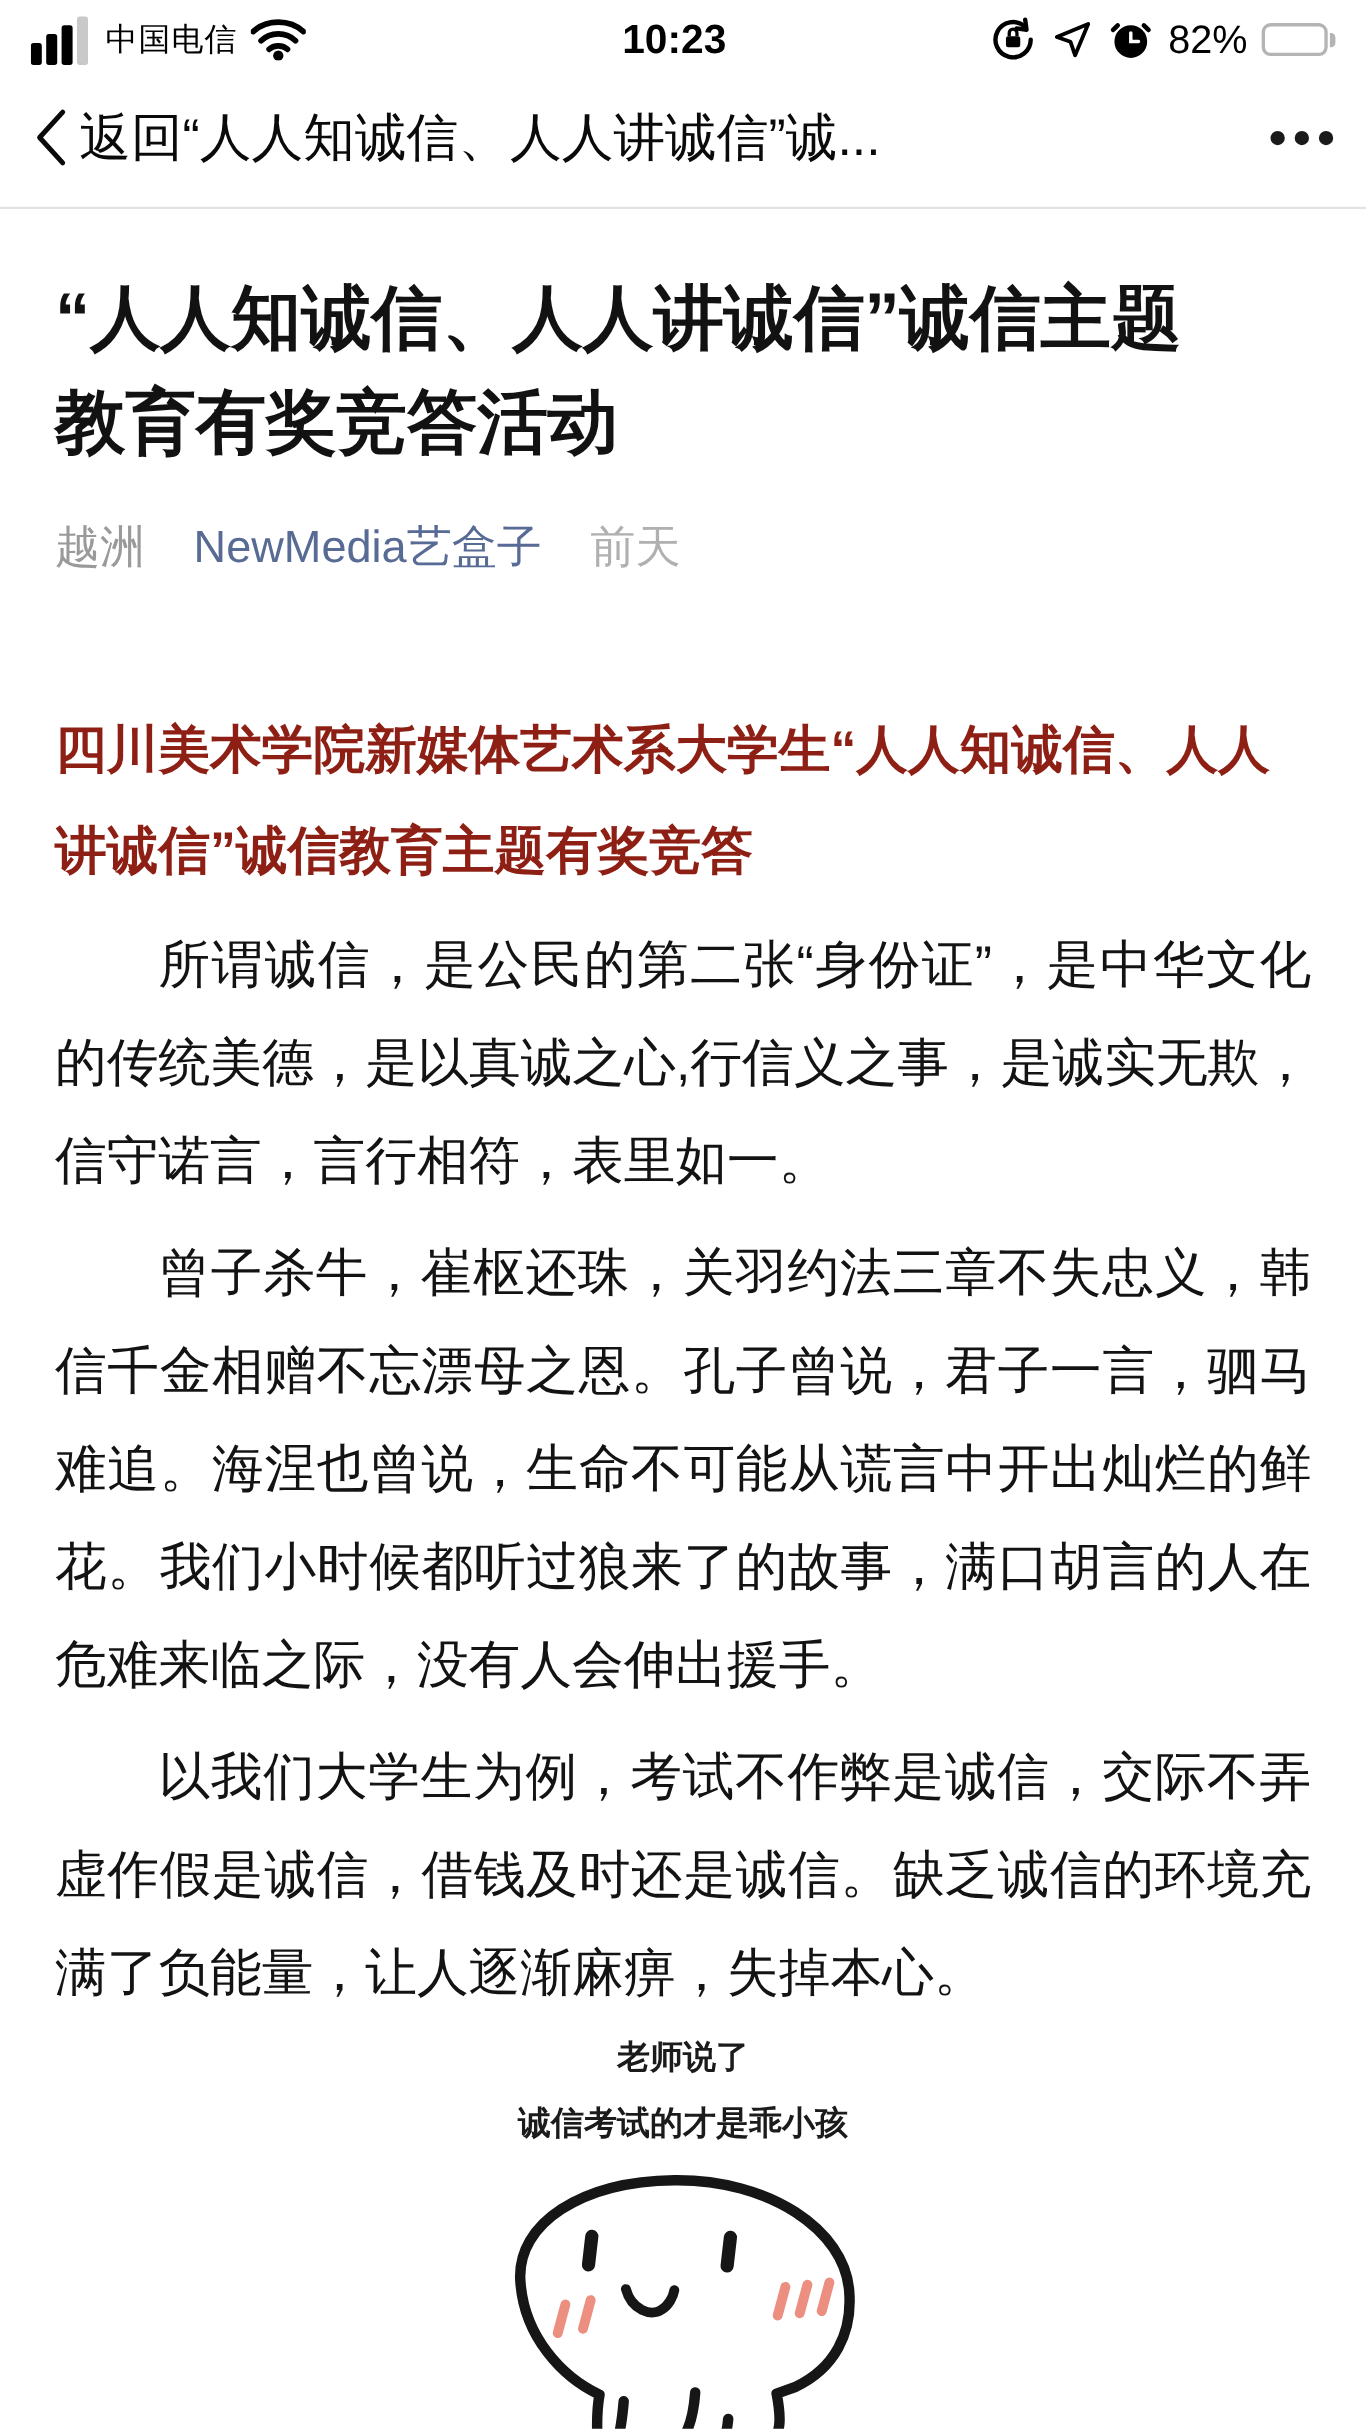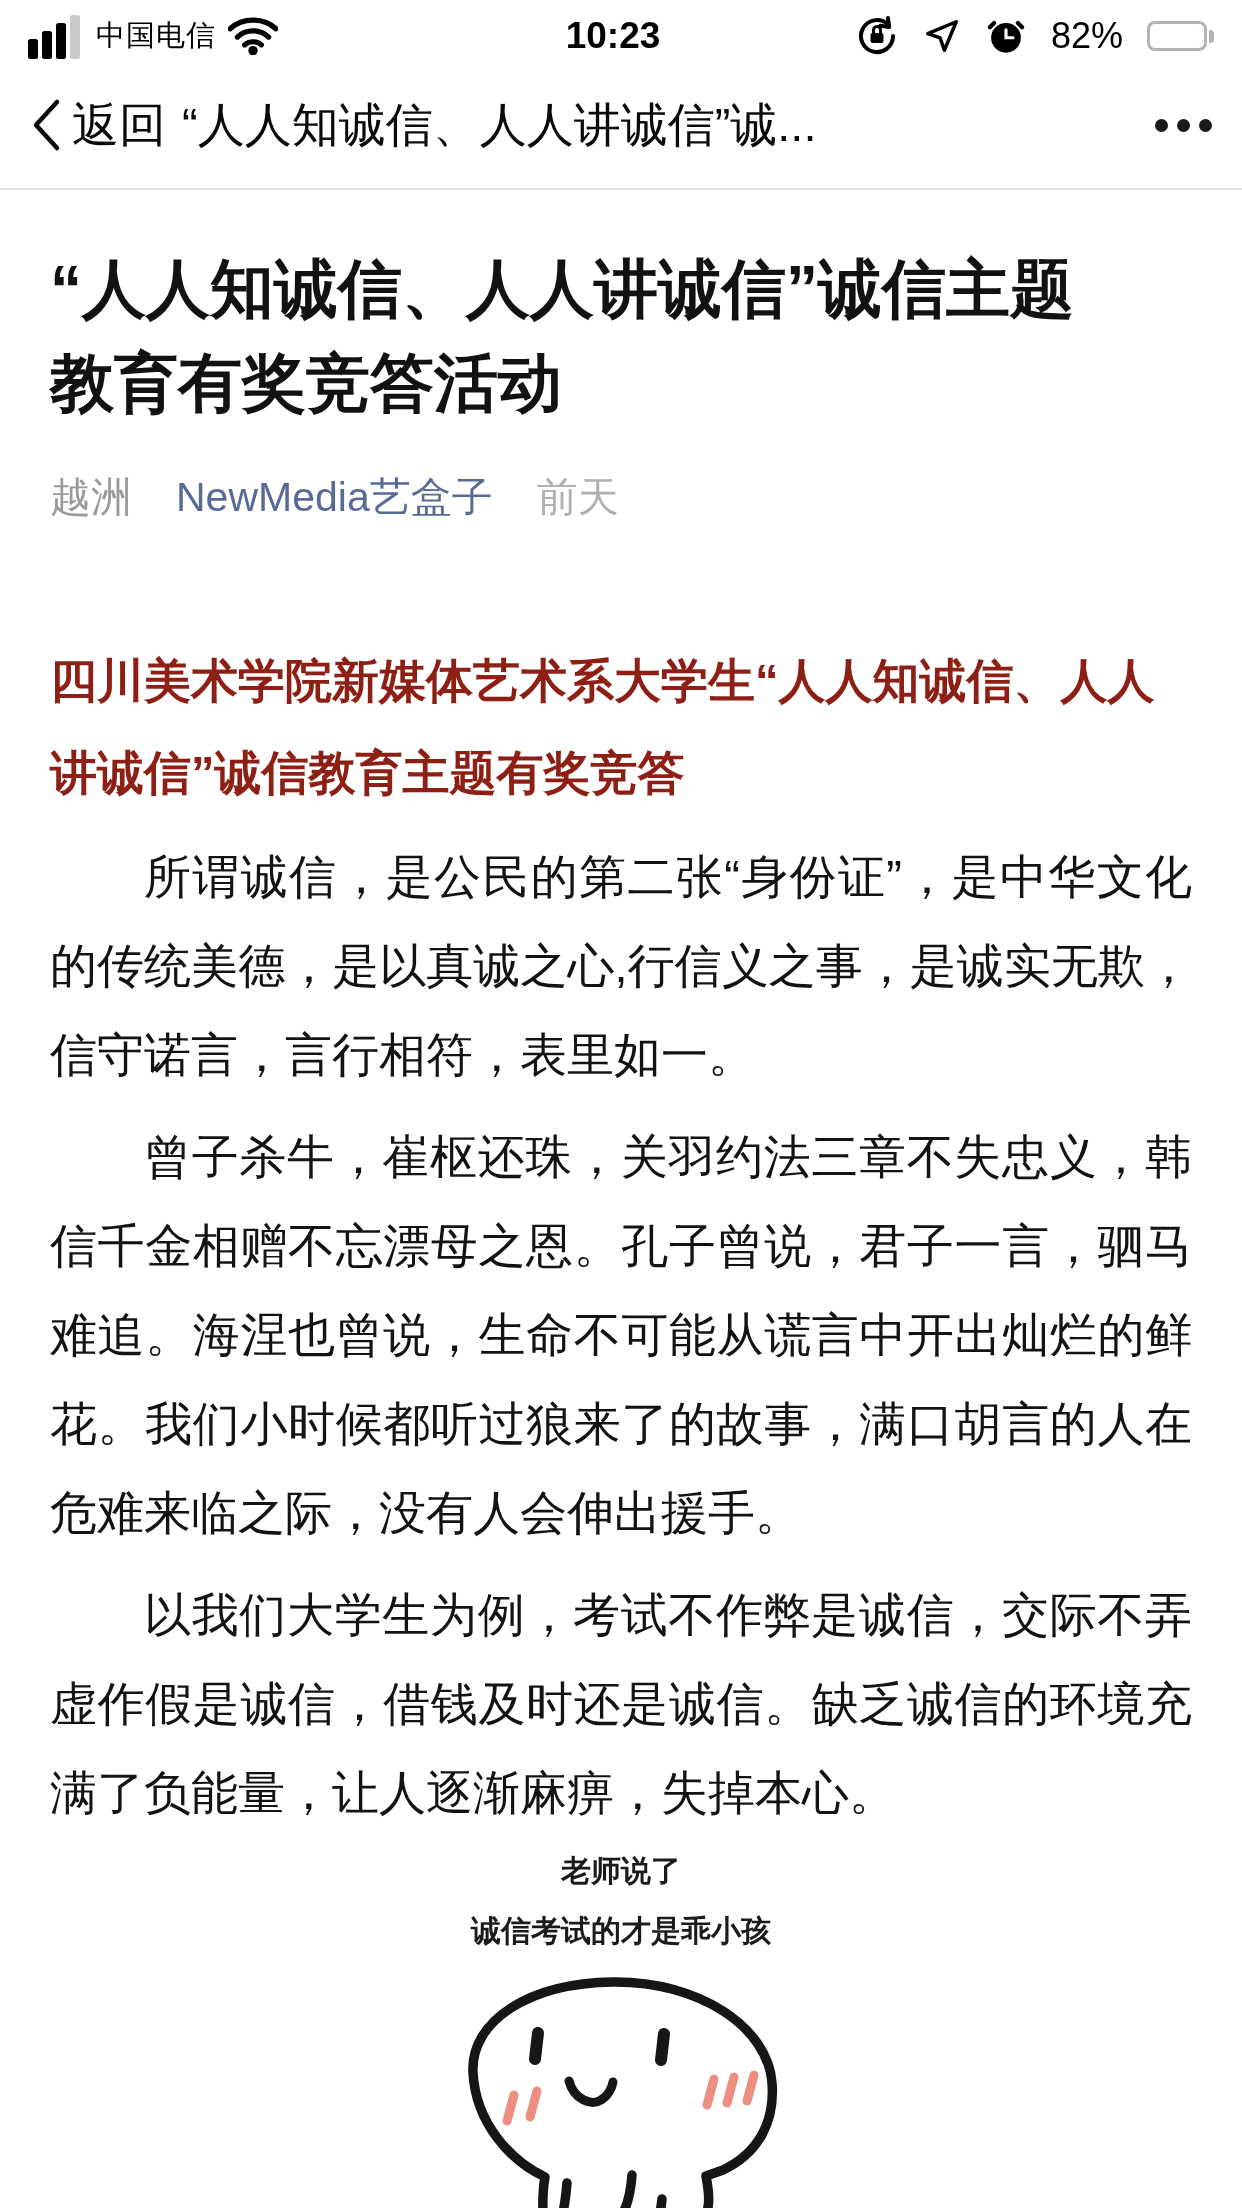--- a/index.html
+++ b/index.html
@@ -4,29 +4,29 @@
 <style>
   * { margin:0; padding:0; box-sizing:border-box; }
   html,body { width:1242px; height:2208px; overflow:hidden; background:#fff;
     font-family:"Liberation Sans","DejaVu Sans",sans-serif; color:#141414; }
 
   
   .status-bar { height:62px; display:flex; align-items:center; padding:10px 28px 0; position:relative; }
   .sb-left { display:flex; align-items:center; gap:12px; }
   .sb-carrier { font-size:29px; color:#000; letter-spacing:1px; }
   .sb-time { position:absolute; left:0; right:16px; text-align:center; font-size:37px; font-weight:700; color:#000; }
-  .sb-right { margin-left:auto; display:flex; align-items:center; gap:24px; position:relative; }
+  .sb-right { margin-left:auto; display:flex; align-items:center; gap:13px; position:relative; }
   .sb-pct { font-size:36px; color:#000; }
   .battery { display:flex; align-items:center; }
   .battery-body { width:60px; height:30px; border:3px solid #b4b4b4; border-radius:8px; padding:3px; }
   .battery-fill { height:100%; background:#000; border-radius:3px; width:82%; }
   .battery-tip { width:5px; height:13px; background:#b4b4b4; border-radius:0 4px 4px 0; margin-left:2px; }
 
   
-  .nav-bar { height:128px; display:flex; align-items:center; padding:0 28px; border-bottom:2px solid #e2e2e2;gap:16px; }
+  .nav-bar { height:128px; display:flex; align-items:center; padding:0 28px; border-bottom:2px solid #e2e2e2; }
   .nav-back { display:flex; align-items:center; gap:10px; cursor:pointer; }
   .nav-back-label { font-size:47px; color:#0a0a0a; }
   .nav-title { font-size:47px; color:#0a0a0a; flex:1; white-space:nowrap; overflow:hidden; }
   .nav-more { display:flex; gap:9px; margin-left:20px; padding:10px 2px; cursor:pointer; }
   .nav-more i { width:13px; height:13px; border-radius:50%; background:#1a1a1a; }
 
   
   .article { padding:52px 50px 0; }
   .article-title { font-size:64px; line-height:94px; font-weight:700; color:#121212; }
   .byline { margin-top:40px; display:flex; gap:44px; font-size:41px; align-items:baseline; }

